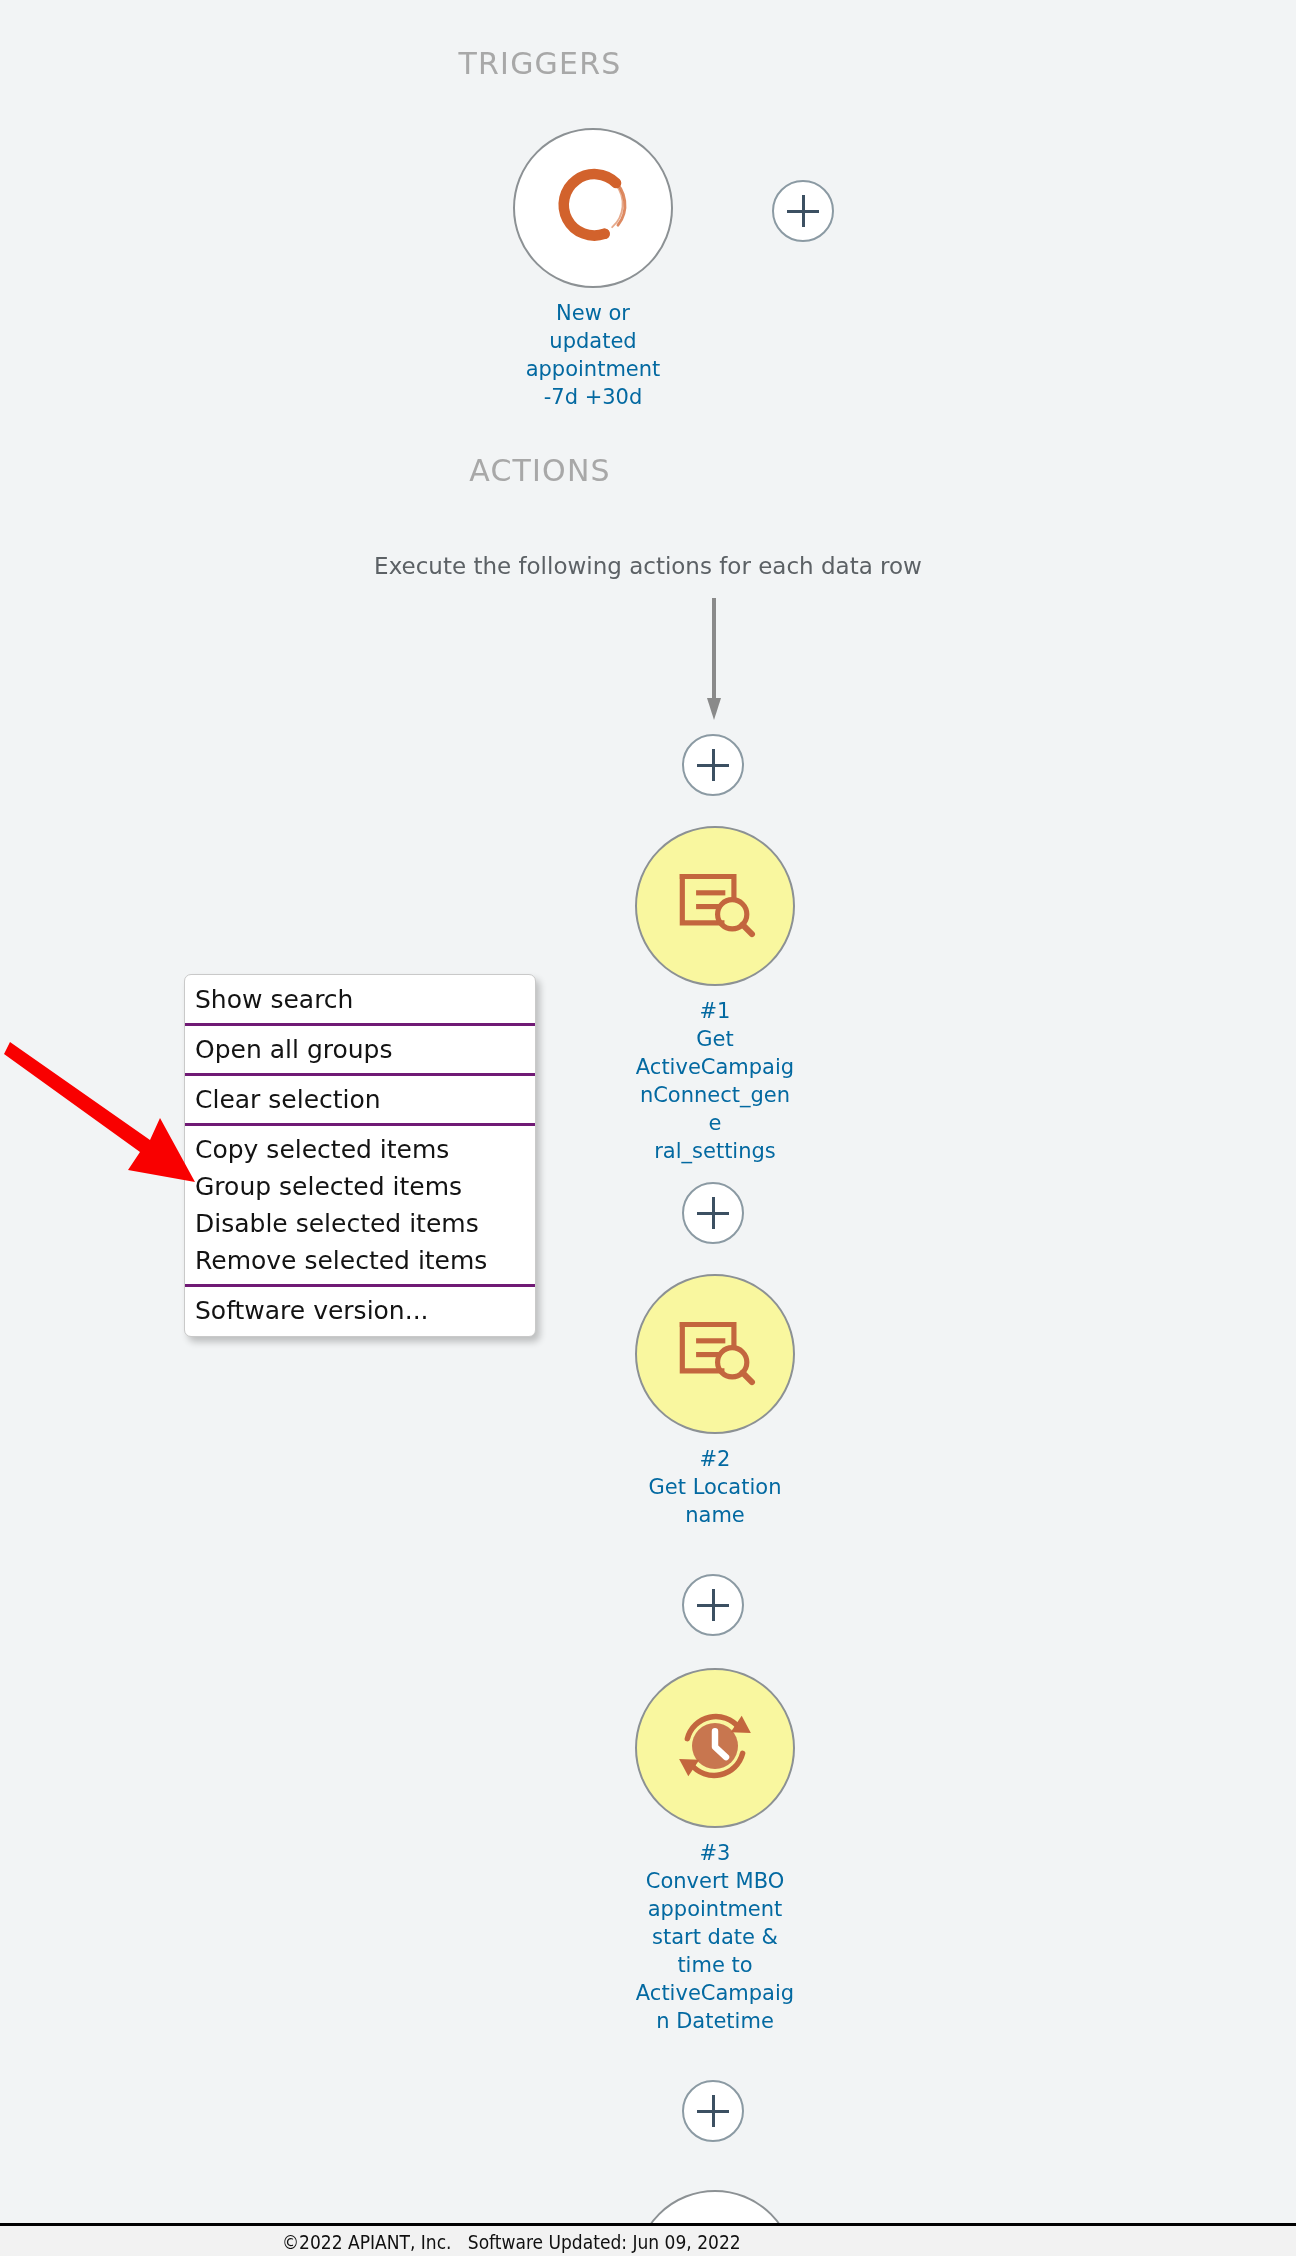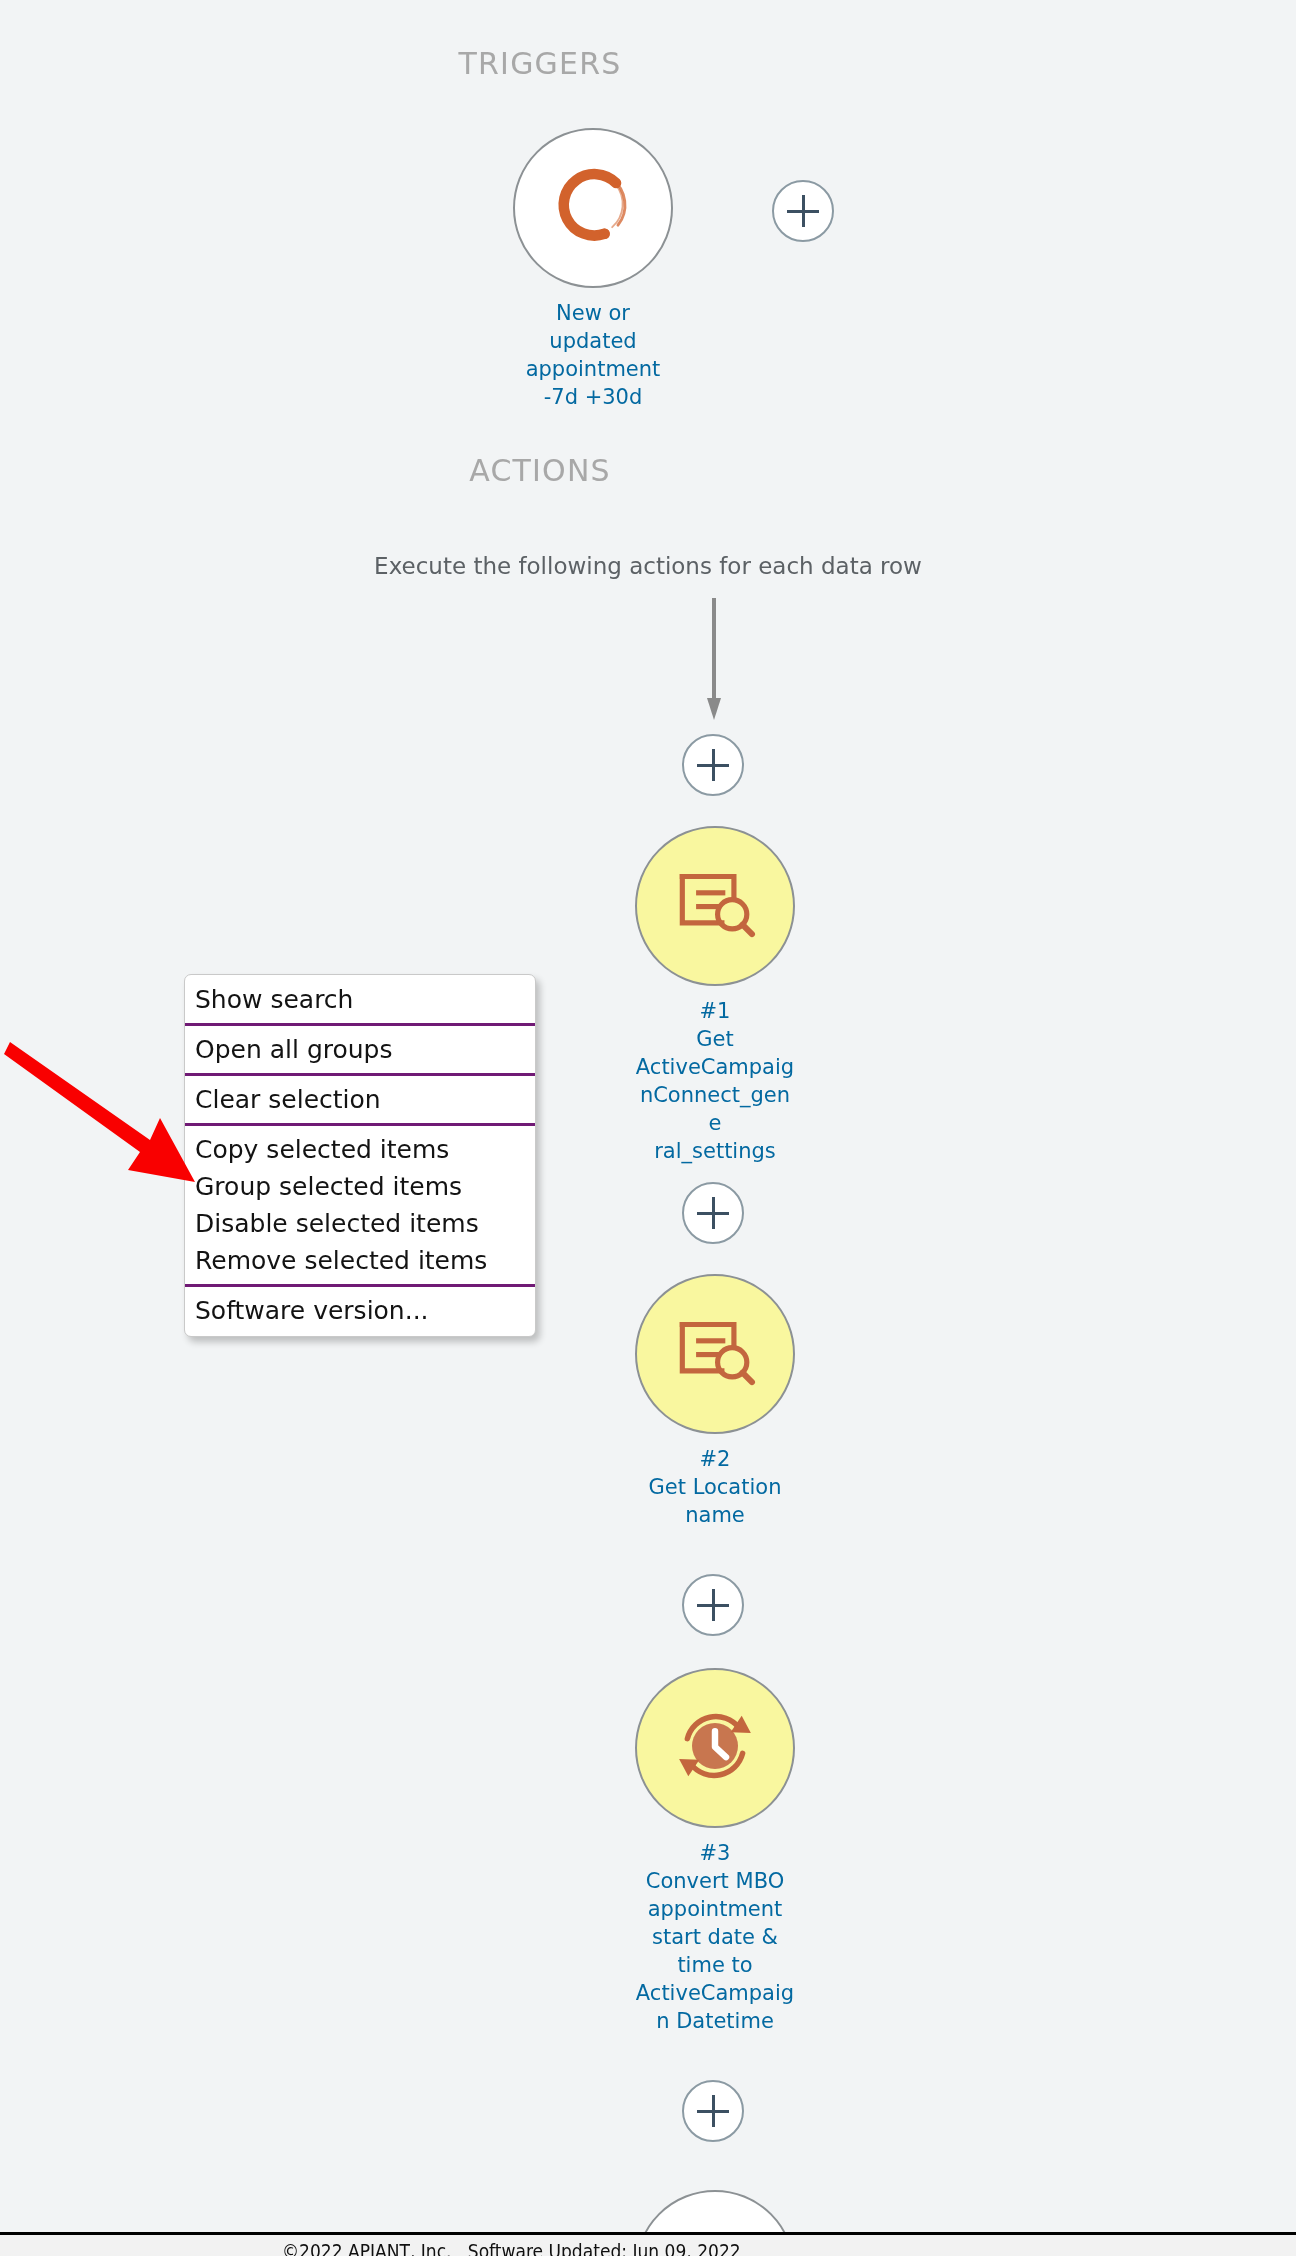--- a/index.html
+++ b/index.html
@@ -162,21 +162,21 @@
     height: 170px;
     pointer-events: none;
   }
 
   
   #footer {
     position: absolute;
     left: 0;
     bottom: 0;
     width: 1296px;
-    height: 24px;
+    height: 33px;
     background: #f2f2f2;
     border-top: 3px solid #000000;
     box-sizing: border-box;
   }
   #footer-text {
     position: absolute;
     left: 282px;
     top: 5px;
     font-size: 19px;
     color: #101010;

